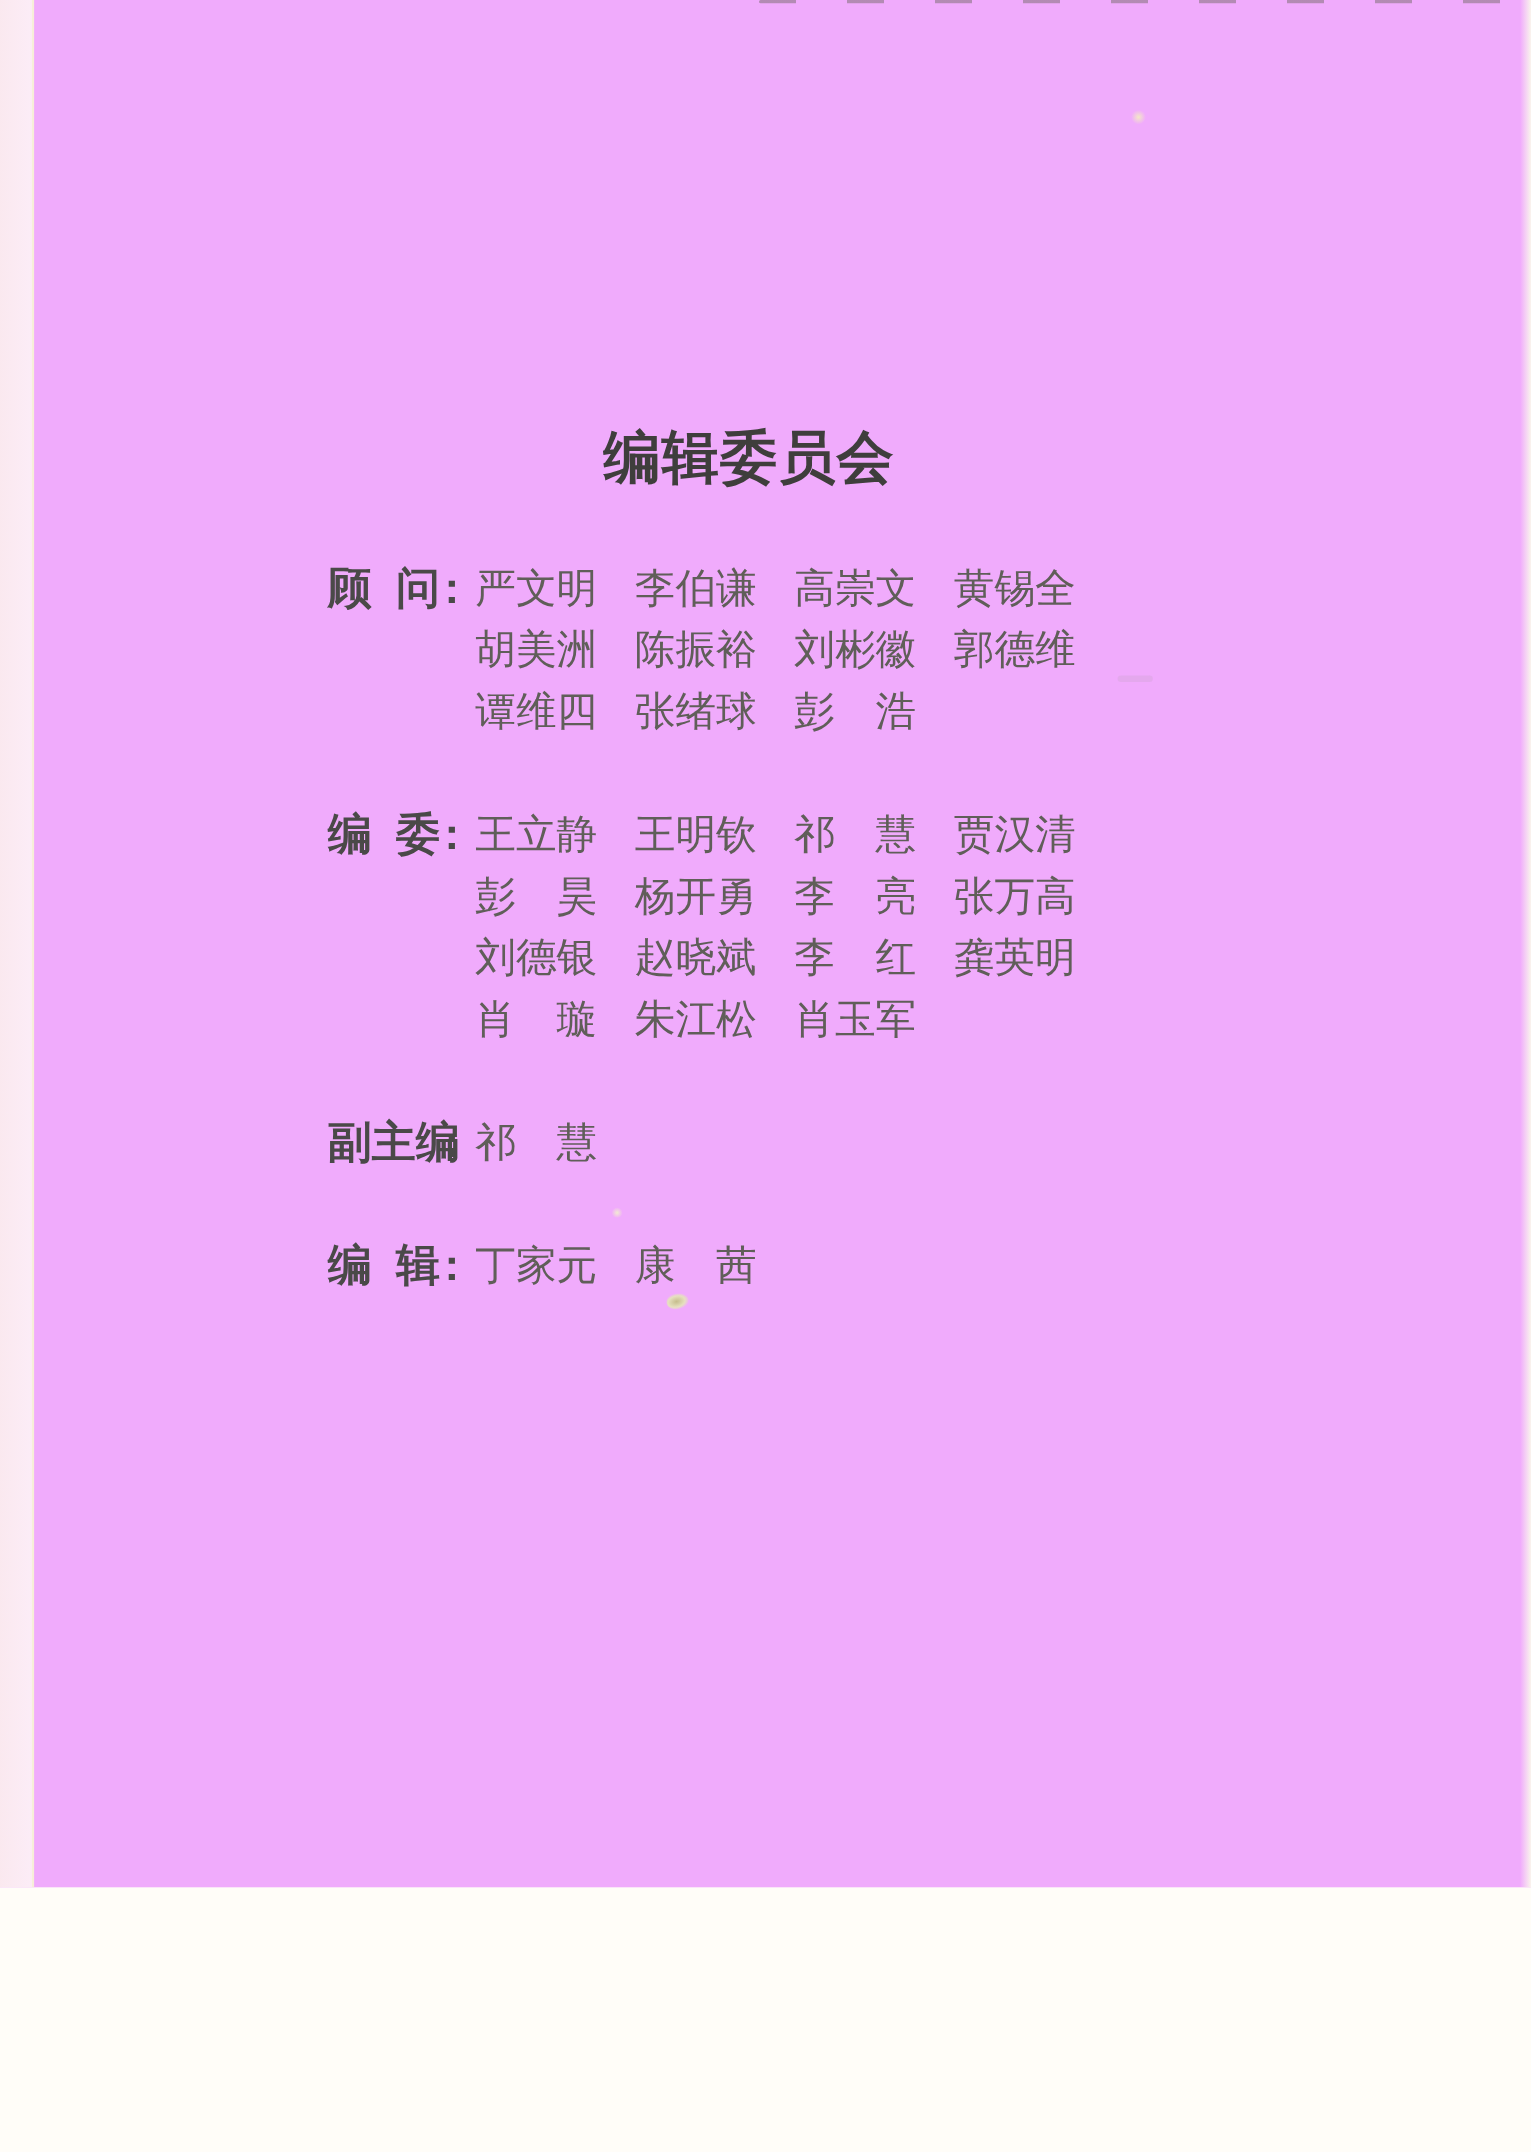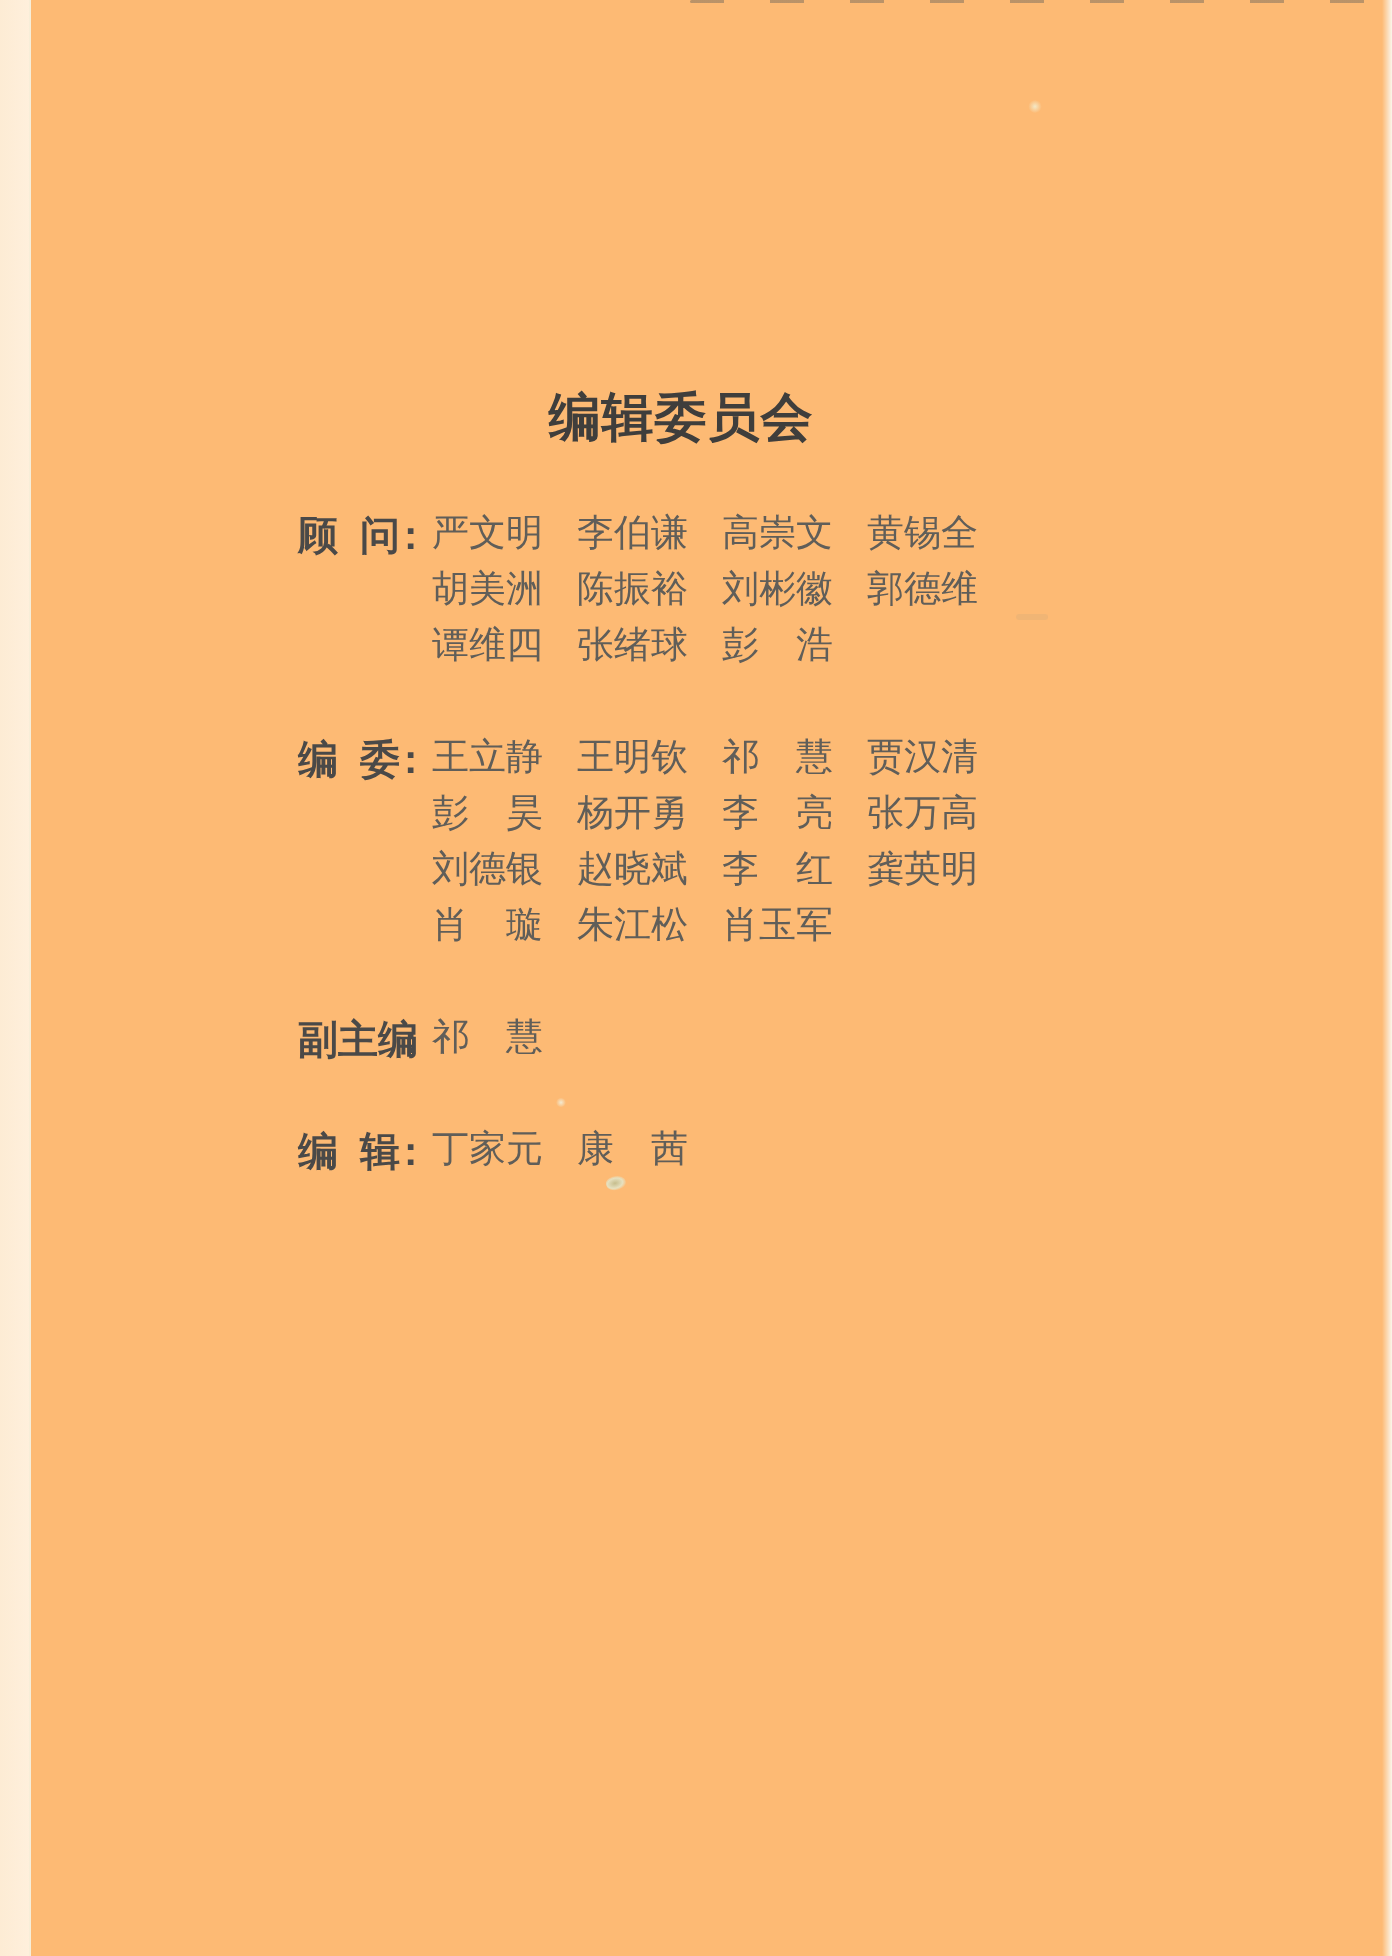--- a/index.html
+++ b/index.html
@@ -3,22 +3,22 @@
 <meta charset="utf-8">
 <style>
   html, body {
     margin: 0;
     padding: 0;
     background: #fffdf8;
   }
   .page {
     position: relative;
     width: 1392px;
-    height: 1956px;
-    background: #fdba74;
+    height: 1716px;
+    background: #f0abfc;
     overflow: hidden;
     font-family: "Liberation Serif", serif;
   }
   
   .edge-left-strip {
     position: absolute;
     left: 0; top: 0;
     width: 30px; height: 100%;
     background: linear-gradient(90deg, #fdf8ec 0%, #fffdf6 100%);
     opacity: 0.8;
@@ -97,21 +97,21 @@
   }
   .name-cell {
     display: inline-block;
     width: 111px;
     margin-right: 34px;
     font-size: 37px;
     font-weight: 400;
     color: var(--name-ink, #605e59);
     text-align: justify;
     text-align-last: justify;
-    font-family: Liberation Mono, monospace;
+    font-family: Liberation Sans, sans-serif;
   }
   
   .speck { position: absolute; }
   .speck-topright {
     left: 1028px; top: 100px;
     width: 14px; height: 13px;
     border-radius: 50%;
     background: radial-gradient(circle, #f3e8c6 0%, rgba(255,253,248,0) 70%);
   }
   .speck-mid-dot {

